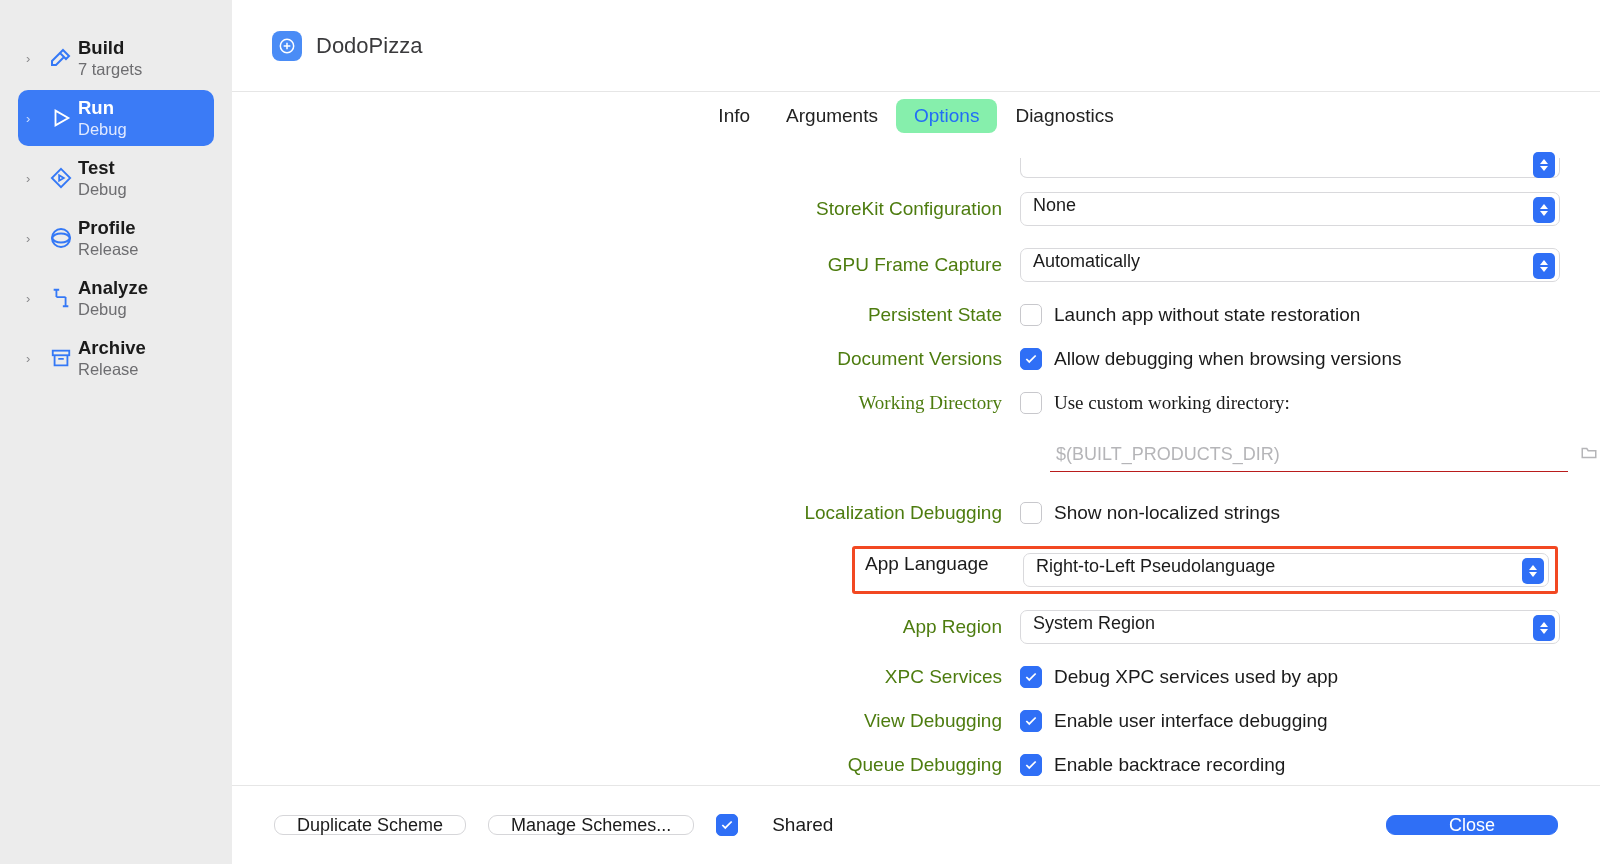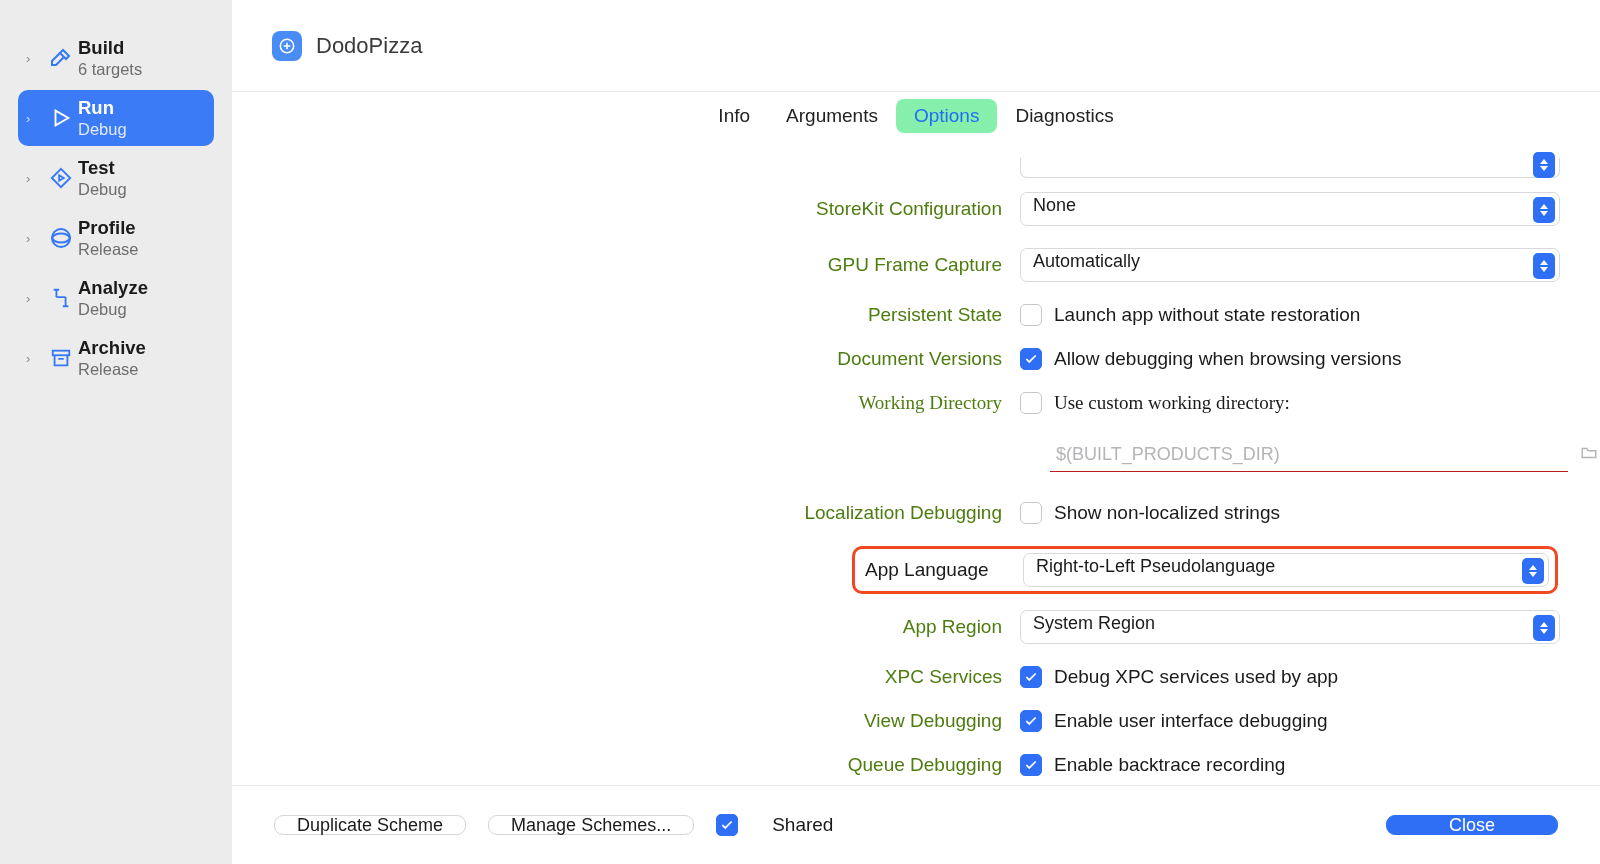--- a/index.html
+++ b/index.html
@@ -168,24 +168,23 @@
     display:flex;
     align-items:center;
     padding:0 6px;
     margin-left:30px;
   }
   .folder-icon { color:#b5b5b8; margin-left:10px; font-size:18px; }
 
   
   .ring {
     border:3.5px solid #f24822;
-    border-radius:10px;
+    border-radius:3px;
     padding: 4px 6px 4px 10px;
     display:flex;
-    align-items:center;
   }
   .ring .label-inner {
     width: 148px;
     text-align:left;
     font-size:19px;
     margin-right:10px;
   }
   .ring .popup { width: 526px; }
 
   
@@ -220,21 +219,21 @@
 
   <div class="nav-item">
     <span class="chev">›</span>
     <span class="icon-wrap">
       <svg width="24" height="24" viewBox="0 0 24 24">
           <path d="M14 4l6 6-3 3-6-6zM11 7L3 15v4h4l8-8"></path>
         </svg>
     </span>
     <span class="labels">
       <span class="title">Build</span>
-      <span class="sub">6 targets</span>
+      <span class="sub">7 targets</span>
     </span>
   </div>
 
   <div class="nav-item selected">
     <span class="chev">›</span>
     <span class="icon-wrap">
       <svg width="22" height="22" viewBox="0 0 24 24">
           <path d="M6 4l14 8-14 8z"></path>
         </svg>
     </span>

